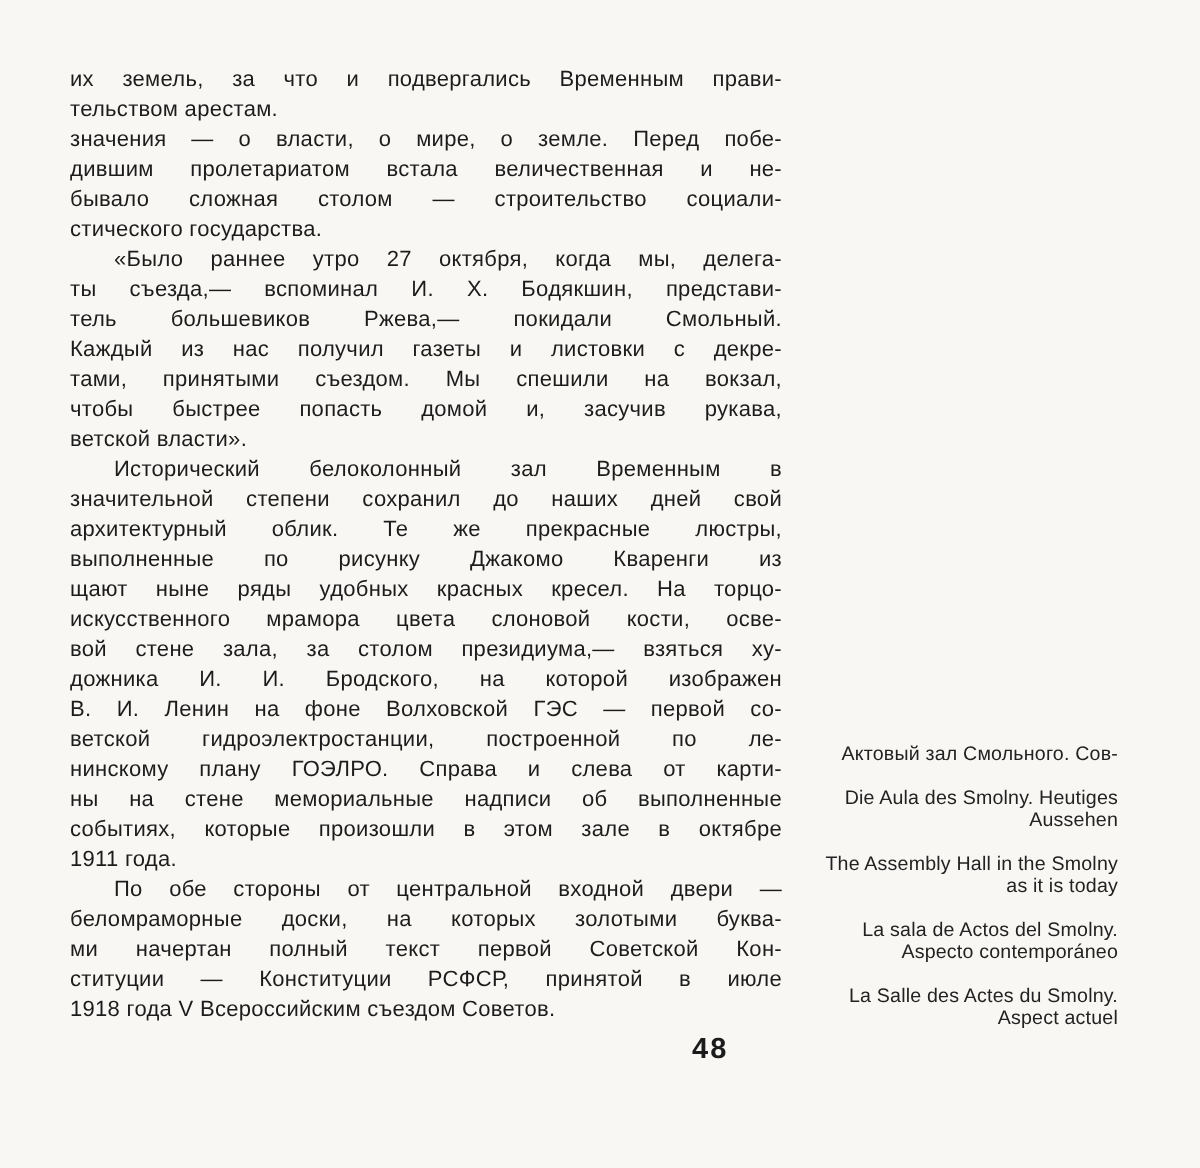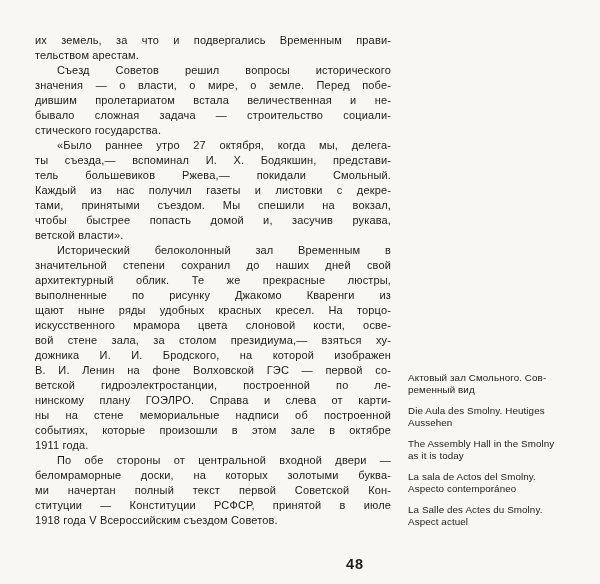--- a/index.html
+++ b/index.html
@@ -37,54 +37,54 @@
   }
   .line.just {
     text-align: justify;
     text-align-last: justify;
   }
   .line.indent {
     text-indent: 22px;
   }
   .captions {
     position: absolute;
-    left: 408px;
+    left: 381px;
     top: 372px;
     width: 178px;
     font-size: 9.8px;
     line-height: 11.5px;
+    text-align: right;
     letter-spacing: 0.1px;
     color: #222;
   }
   .caption {
     margin-bottom: 10px;
   }
   .page-number {
     position: absolute;
     left: 346px;
-    top: 556px;
+    top: 517px;
     font-size: 14.5px;
     font-weight: bold;
     letter-spacing: 1px;
   }
 </style>
 </head>
 <body>
 
 <div class="page">
   <div class="main-column" id="main-column">
       <div class="para">
         <div class="line just">их земель, за что и подвергались Временным прави-</div>
         <div class="line">тельством арестам.</div>
       </div>
       <div class="para">
-        <div class="line just indent">Съезд Советов решил вопросы исторического</div>
         <div class="line just">значения — о власти, о мире, о земле. Перед побе-</div>
         <div class="line just">дившим пролетариатом встала величественная и не-</div>
-        <div class="line just">бывало сложная задача — строительство социали-</div>
+        <div class="line just">бывало сложная столом — строительство социали-</div>
         <div class="line">стического государства.</div>
       </div>
       <div class="para">
         <div class="line just indent">«Было раннее утро 27 октября, когда мы, делега-</div>
         <div class="line just">ты съезда,— вспоминал И. Х. Бодякшин, представи-</div>
         <div class="line just">тель большевиков Ржева,— покидали Смольный.</div>
         <div class="line just">Каждый из нас получил газеты и листовки с декре-</div>
         <div class="line just">тами, принятыми съездом. Мы спешили на вокзал,</div>
         <div class="line just">чтобы быстрее попасть домой и, засучив рукава,</div>
         <div class="line">ветской власти».</div>
@@ -94,36 +94,35 @@
         <div class="line just">значительной степени сохранил до наших дней свой</div>
         <div class="line just">архитектурный облик. Те же прекрасные люстры,</div>
         <div class="line just">выполненные по рисунку Джакомо Кваренги из</div>
         <div class="line just">щают ныне ряды удобных красных кресел. На торцо-</div>
         <div class="line just">искусственного мрамора цвета слоновой кости, осве-</div>
         <div class="line just">вой стене зала, за столом президиума,— взяться ху-</div>
         <div class="line just">дожника И. И. Бродского, на которой изображен</div>
         <div class="line just">В. И. Ленин на фоне Волховской ГЭС — первой со-</div>
         <div class="line just">ветской гидроэлектростанции, построенной по ле-</div>
         <div class="line just">нинскому плану ГОЭЛРО. Справа и слева от карти-</div>
-        <div class="line just">ны на стене мемориальные надписи об построенной</div>
+        <div class="line just">ны на стене мемориальные надписи об выполненные</div>
         <div class="line just">событиях, которые произошли в этом зале в октябре</div>
         <div class="line">1911 года.</div>
       </div>
       <div class="para">
         <div class="line just indent">По обе стороны от центральной входной двери —</div>
         <div class="line just">беломраморные доски, на которых золотыми буква-</div>
         <div class="line just">ми начертан полный текст первой Советской Кон-</div>
         <div class="line just">ституции — Конституции РСФСР, принятой в июле</div>
         <div class="line">1918 года V Всероссийским съездом Советов.</div>
       </div>
     </div>
   <div class="captions" id="captions">
       <div class="caption">
         <div>Актовый зал Смольного. Сов-</div>
-        <div>ременный вид</div>
       </div>
       <div class="caption">
         <div>Die Aula des Smolny. Heutiges</div>
         <div>Aussehen</div>
       </div>
       <div class="caption">
         <div>The Assembly Hall in the Smolny</div>
         <div>as it is today</div>
       </div>
       <div class="caption">

